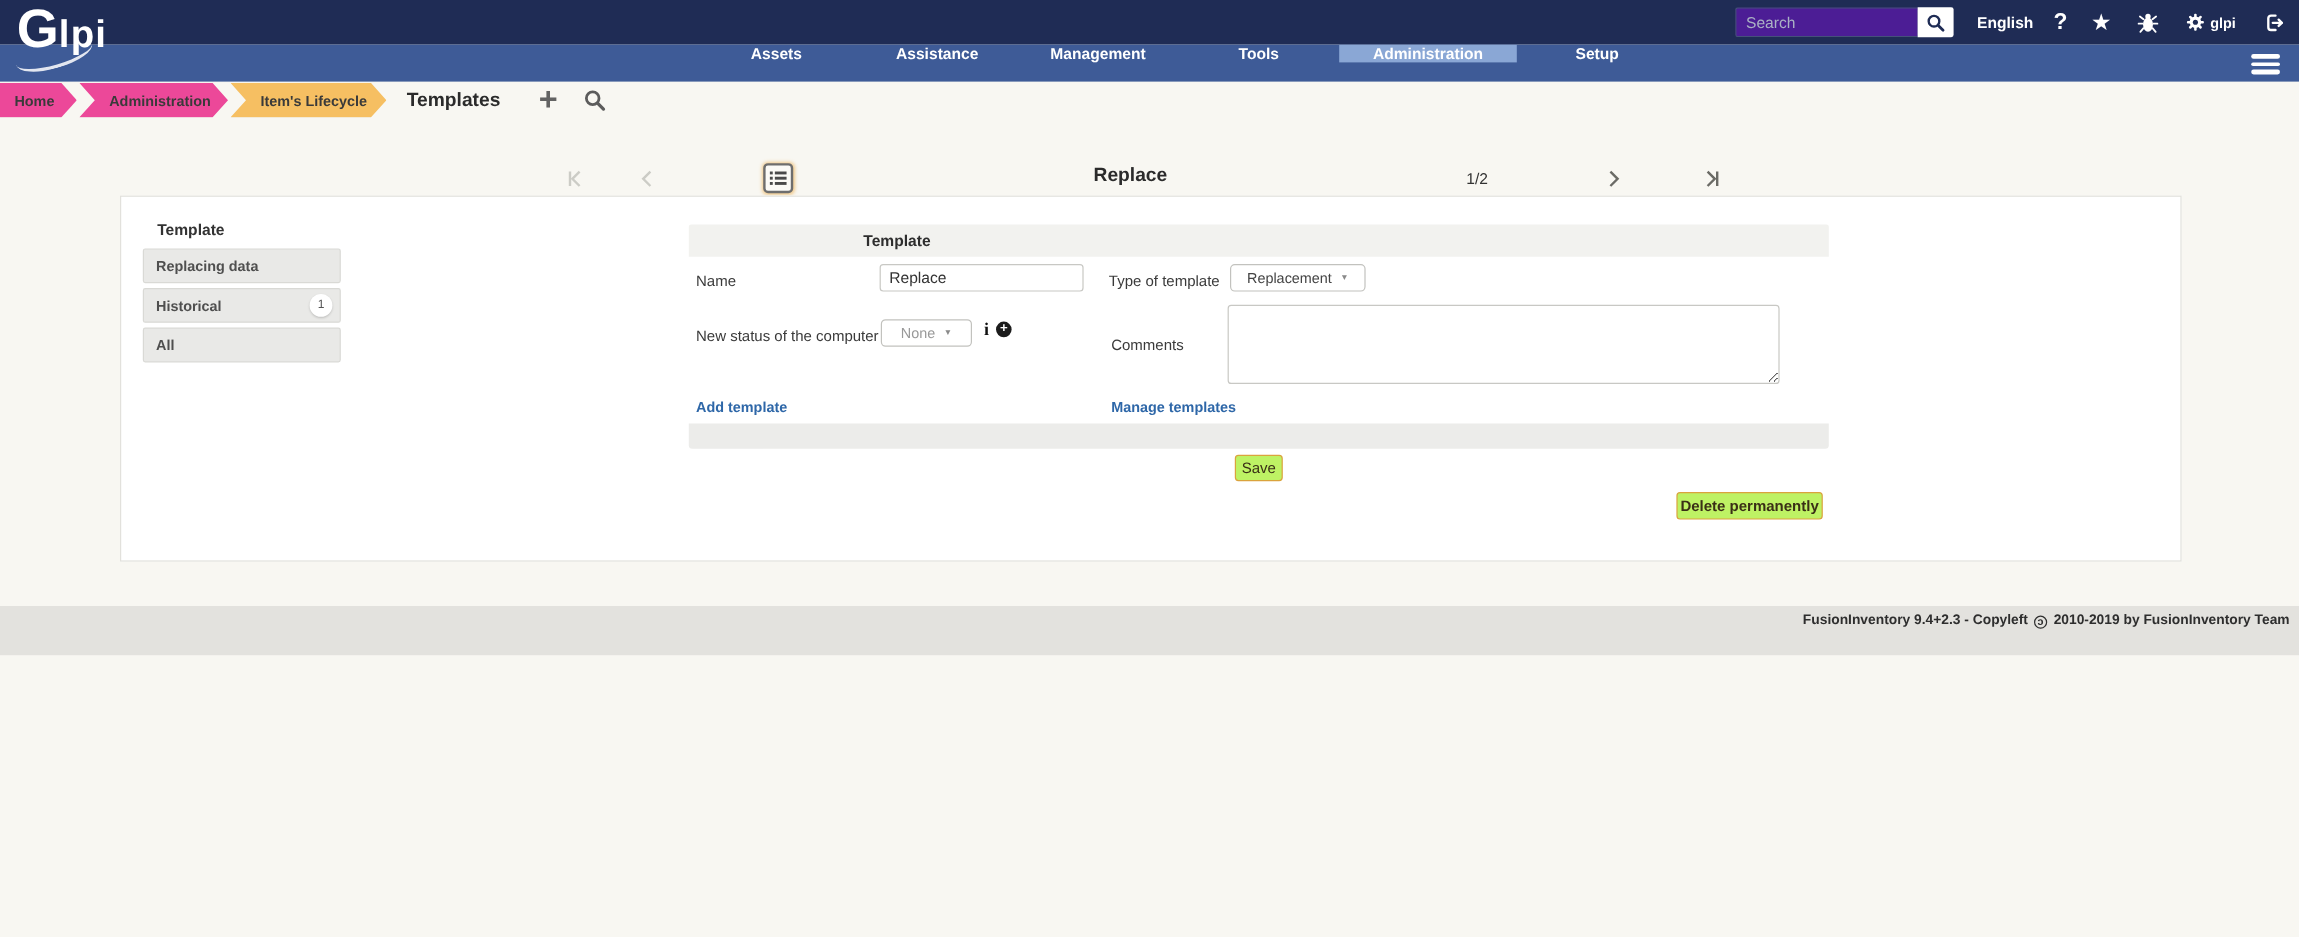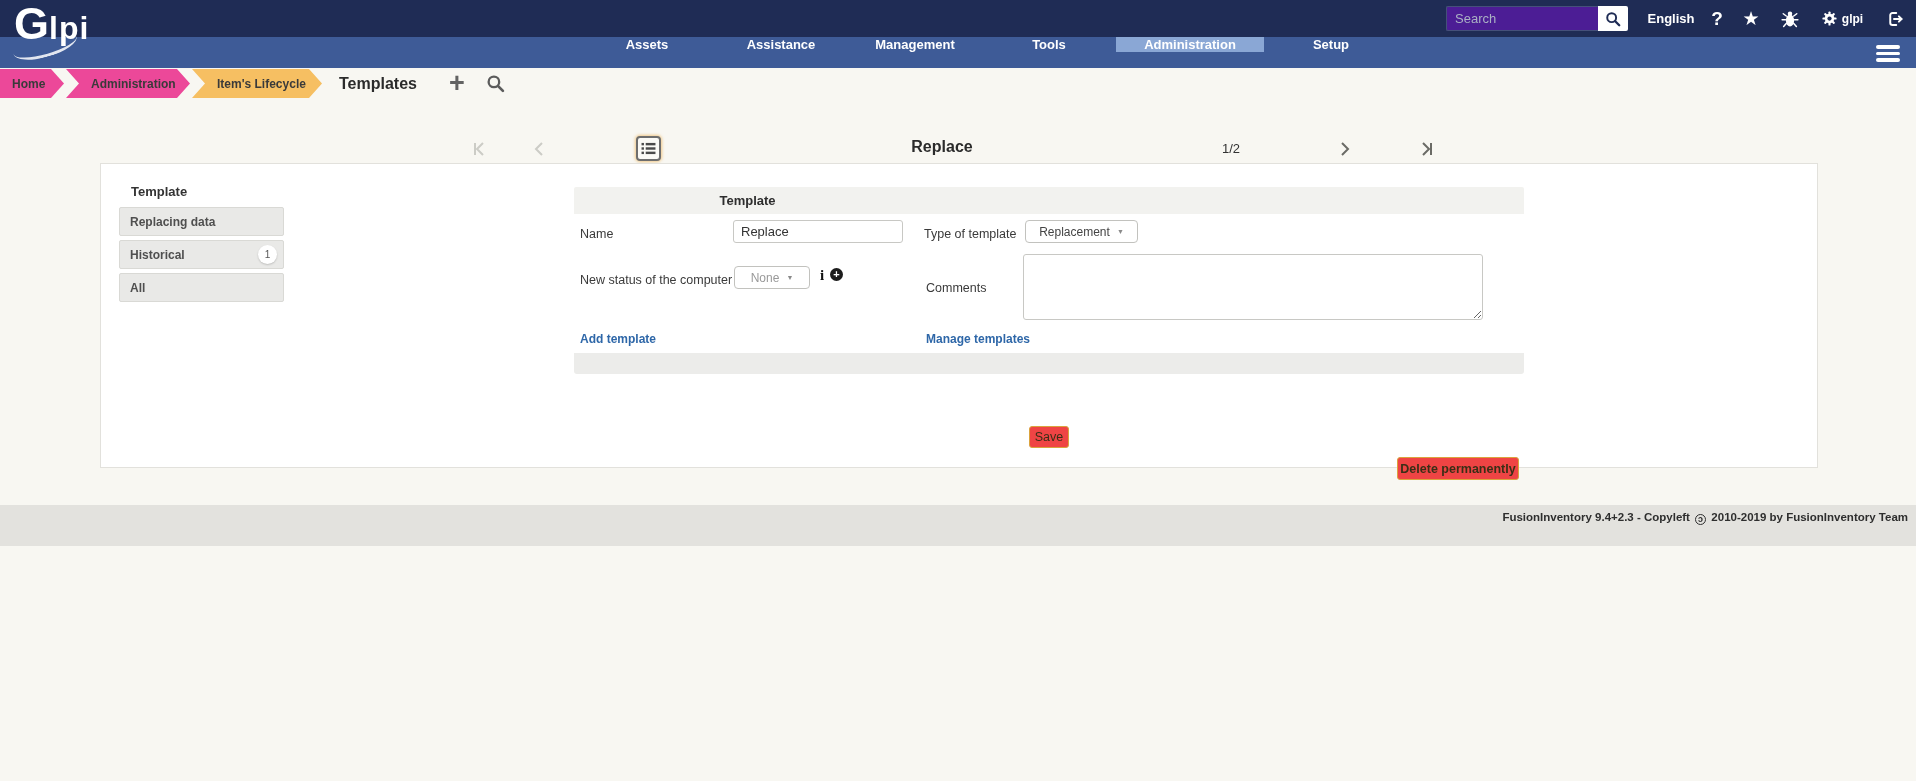--- a/index.html
+++ b/index.html
@@ -102,22 +102,22 @@
   .add-circle i { font-style:normal; font-size:11px; font-weight:bold; line-height:1; margin-top:-1px; }
   .f-textarea { position:absolute; left:449px; top:67px; width:460px; height:66px; background:#fff;
     border:1px solid #c8c8c4; border-radius:3px; resize:both; font-family:inherit; font-size:13px;
     padding:4px 6px; outline:none; }
   .f-link { position:absolute; top:145px; font-size:12px; font-weight:bold; color:#2e67a8;
     text-decoration:none; cursor:pointer; }
   .link-add { left:6px; }
   .link-manage { left:352px; }
   .gray-bar { position:absolute; left:0; top:166px; width:950px; height:21px; background:#ececea;
     border-radius:0 0 3px 3px; }
-  .amber-btn { background:#ef4444; border:1px solid #daa33d; border-radius:3px; font-size:12.5px;
-    color:#3a2f16; font-family:inherit; cursor:pointer;margin-top:47px; }
+  .amber-btn { background:#bef264; border:1px solid #daa33d; border-radius:3px; font-size:12.5px;
+    color:#3a2f16; font-family:inherit; cursor:pointer; }
   .save-btn { position:absolute; left:455px; top:192px; width:40px; height:22px; }
   .delete-btn { position:absolute; left:1296px; top:246px; width:122px; height:23px;font-weight:bold; }
   
   .footer { position:absolute; left:0; top:505px; width:1916px; height:41px; background:#e3e2de;
     text-align:right; padding:5px 8px 0 0; font-size:11.5px; line-height:15px; }
   .footer a { color:#4178b8; font-weight:bold; text-decoration:none; cursor:pointer; }
   .footer-line2 { color:#2e2e2e; font-weight:bold; }
   .copyleft { display:inline-flex; width:11px; height:11px; border:1px solid #2e2e2e; border-radius:50%;
     align-items:center; justify-content:center; vertical-align:-1px; margin:0 2px; }
   .copyleft i { font-style:normal; font-size:9px; font-weight:bold; line-height:1; transform:scaleX(-1); }

